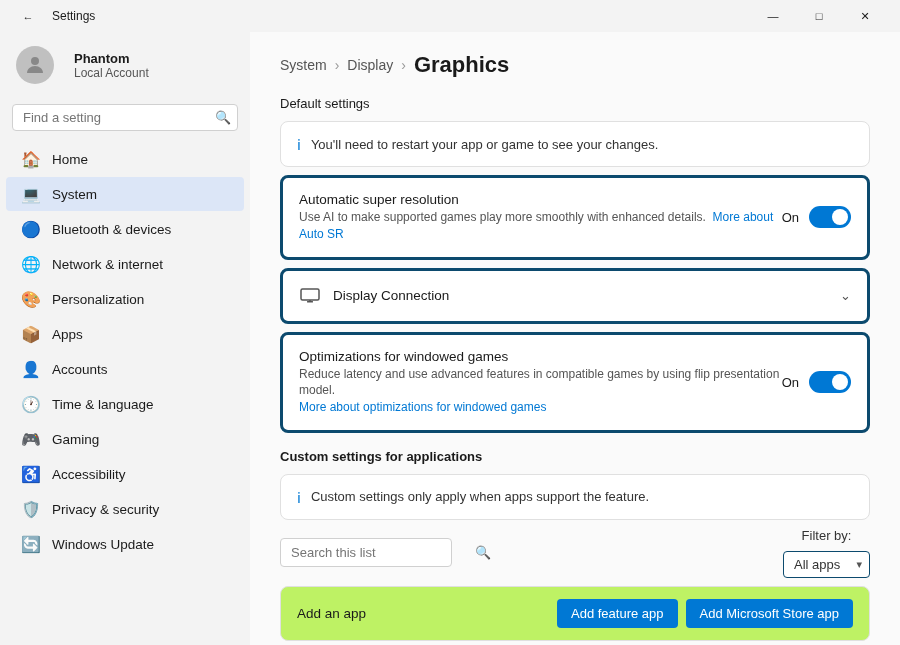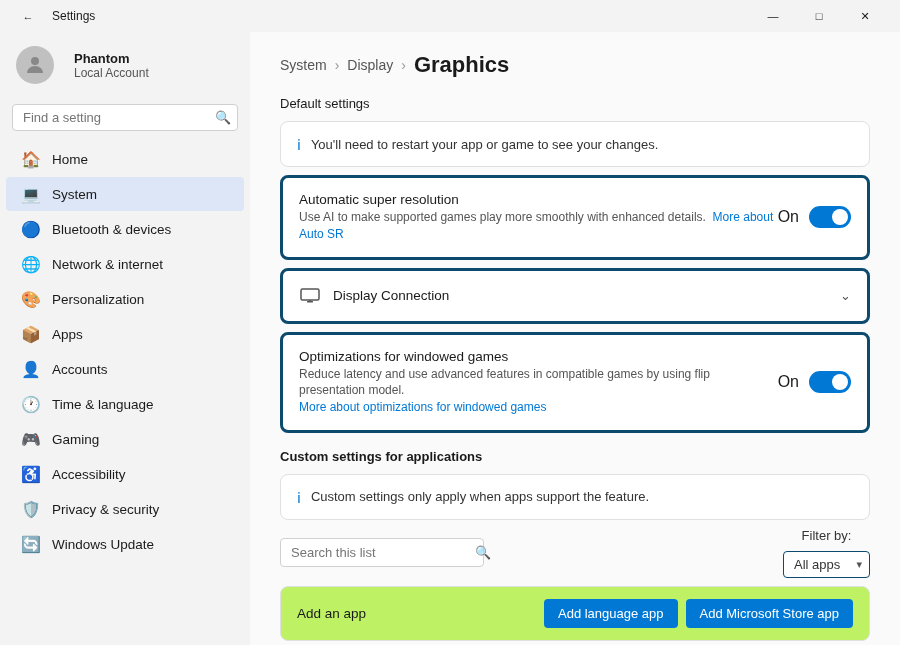--- a/index.html
+++ b/index.html
@@ -242,21 +242,21 @@
       text-decoration: none;
     }
 
     .setting-control {
       display: flex;
       align-items: center;
       gap: 10px;
       flex-shrink: 0;
     }
     .on-label {
-      font-size: 16px;
+      font-size: 13px;
       color: #1a1a1a;
       text-align: right;
     }
 
     
     .toggle {
       width: 42px;
       height: 22px;
       background: #0078d4;
       border-radius: 11px;
@@ -323,21 +323,21 @@
       margin-bottom: 8px;
     }
     .search-app-box {
       display: flex;
       align-items: center;
       background: white;
       border: 1px solid #d0d0d0;
       border-radius: 4px;
       padding: 6px 10px;
       gap: 8px;
-      width: 204px;
+      width: 172px;
     }
     .search-app-box input {
       border: none;
       outline: none;
       font-size: 13px;
       background: transparent;
       flex: 1;
       color: #555;
     }
     .filter-by {
@@ -618,21 +618,21 @@
           <select class="filter-select">
             <option>All apps</option>
           </select>
         </div>
       </div>
     </div>
 
     <div class="add-app-row">
       <span class="add-app-label">Add an app</span>
       <div class="btn-group">
-        <button class="btn-primary">Add language app</button>
+        <button class="btn-primary">Add feature app</button>
         <button class="btn-primary">Add Microsoft Store app</button>
       </div>
     </div>
 
     <div id="app-list">
         <div class="app-row">
       <div class="app-row-left">
         <div class="app-icon" style="background:#1e88e5">📷</div>
         <div class="app-info">
           <div class="app-name">Camera</div>

